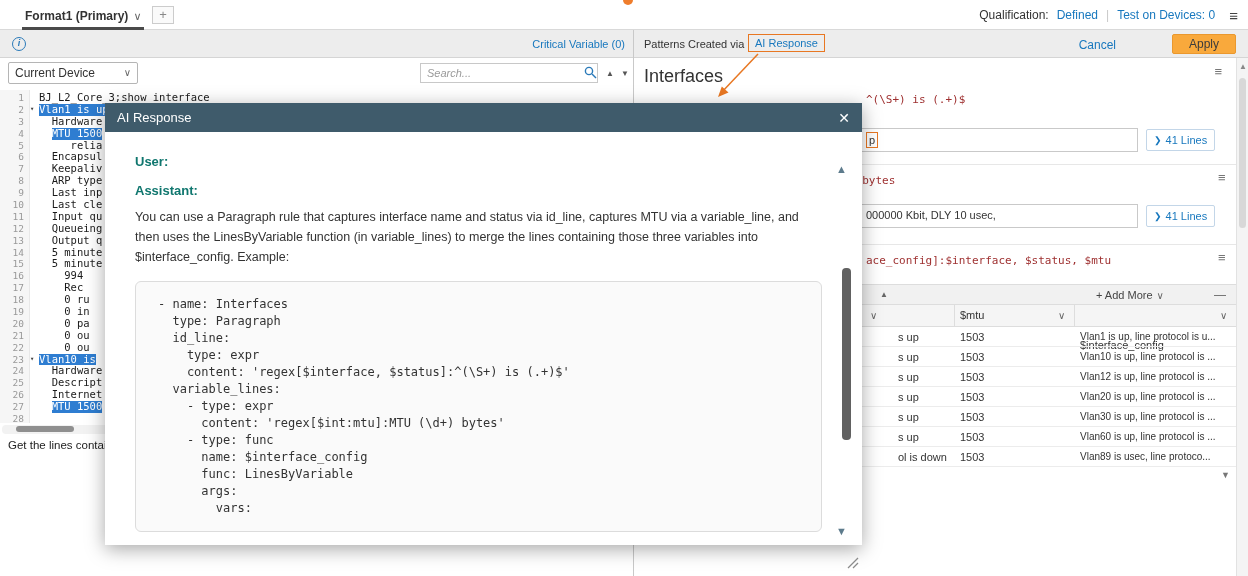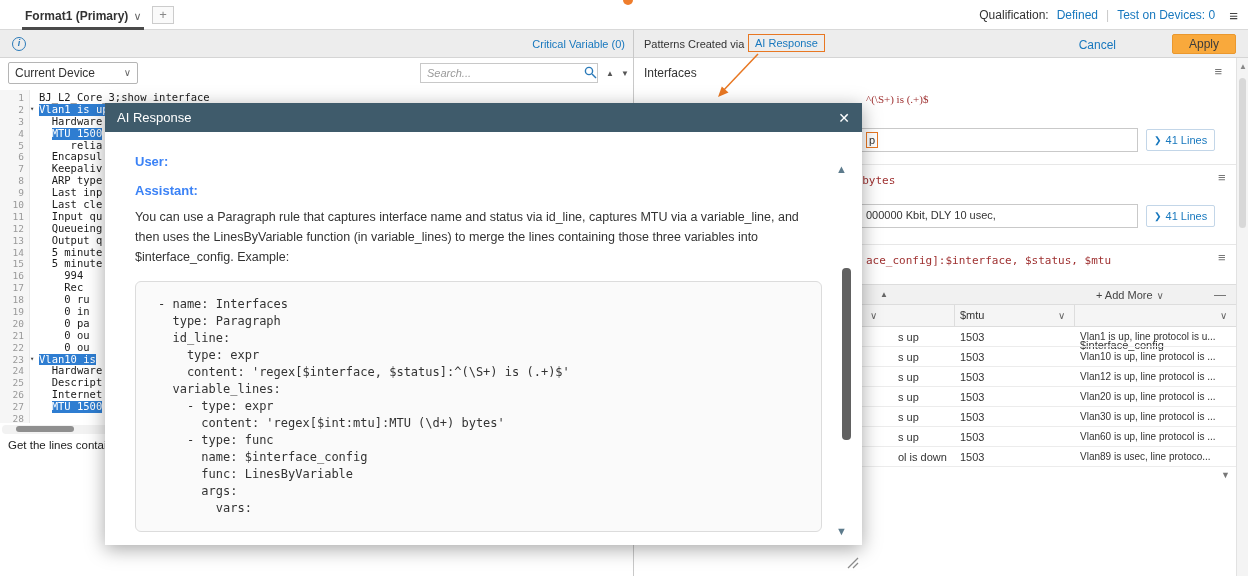--- a/index.html
+++ b/index.html
@@ -49,21 +49,21 @@
   .ln{width:30px;flex:none;text-align:right;padding-right:6px;color:#999;font-size:9.5px;}
   .fold{width:9px;flex:none;color:#444;font-size:7px;cursor:pointer;}
   .lt{white-space:pre;color:#1a1a1a;}
   .match{background:#2e7dd1;color:#fff;}
   .hscroll{position:absolute;left:2px;top:425px;width:629px;height:9px;background:#f2f2f2;border-radius:4px;}
   .hthumb{position:absolute;left:14px;top:1px;width:58px;height:6px;background:#8f8f8f;border-radius:3px;cursor:pointer;}
   .prompt{position:absolute;left:8px;top:439px;width:610px;font-size:11.5px;color:#222;white-space:nowrap;overflow:hidden;}
 
   
   .right-panel{position:absolute;left:634px;top:58px;width:602px;height:518px;background:#fff;}
-  .rp-title{position:absolute;left:10px;top:8px;font-size:12px;color:#333;}
+  .rp-title{position:absolute;left:10px;top:8px;font-size:18px;color:#333;}
   .rp-menu{position:absolute;color:#777;font-size:13px;cursor:pointer;}
   .mono{font-family:"DejaVu Sans Mono",monospace;}
   .maroon{color:#9e2f2f;}
   .frag{position:absolute;font-size:11px;white-space:nowrap;}
   .pinput{position:absolute;left:100px;width:404px;height:24px;border:1px solid #c9c9c9;background:#fff;}
   .hl-p{position:absolute;left:232px;font-size:11px;color:#333;border:1px solid #e87722;padding:0 2px;line-height:14px;}
   .chip{position:absolute;left:512px;height:22px;display:flex;align-items:center;gap:4px;padding:0 7px;border:1px solid #c3d6e8;border-radius:2px;color:#1878be;font-size:11px;cursor:pointer;background:#fff;}
   .chip .chv{font-size:9px;}
   .hsep{position:absolute;left:0;width:602px;height:1px;background:#e7e7e7;}
   .graybar{position:absolute;left:0;top:226px;width:602px;height:21px;background:#f1f1f1;border-top:1px solid #ddd;border-bottom:1px solid #ddd;}
@@ -86,21 +86,21 @@
   
   .rscroll{position:absolute;left:1236px;top:58px;width:12px;height:518px;background:#f4f4f4;border-left:1px solid #e2e2e2;}
   .rscroll .up{position:absolute;left:2px;top:4px;font-size:8px;color:#888;cursor:pointer;}
   .rthumb{position:absolute;left:2px;top:20px;width:7px;height:150px;background:#d8d8d8;border-radius:4px;cursor:pointer;}
 
   
   .modal{position:absolute;left:105px;top:103px;width:757px;height:442px;background:#fff;box-shadow:0 4px 18px rgba(0,0,0,.35);z-index:10;}
   .modal-header{height:29px;background:#3f5b6b;color:#fff;display:flex;align-items:center;justify-content:space-between;padding:0 12px;font-size:13px;}
   .modal-header .close{font-size:14px;cursor:pointer;color:#fff;}
   .modal-body{position:relative;height:413px;overflow:hidden;padding:8px 40px 0 30px;}
-  .mlabel{color:#3b82f6;font-weight:bold;font-size:13px;margin:14px 0 9px;}
+  .mlabel{color:#0f766e;font-weight:bold;font-size:13px;margin:14px 0 9px;}
   .mtext{font-size:12.5px;color:#333;line-height:1.6;max-width:700px;}
   .code{margin-top:14px;background:#fafafa;border:1px solid #dcdcdc;border-radius:6px;padding:14px 22px;font-family:"DejaVu Sans Mono",monospace;font-size:12px;line-height:17px;color:#333;white-space:pre;max-width:690px;}
   .m-up{position:absolute;right:15px;top:60px;color:#5d7b8c;font-size:11px;cursor:pointer;}
   .m-down{position:absolute;right:15px;bottom:8px;color:#5d7b8c;font-size:11px;cursor:pointer;}
   .m-thumb{position:absolute;right:11px;top:165px;width:9px;height:172px;background:#616161;border-radius:4px;cursor:pointer;}
 
   
   .arrow-svg{position:absolute;left:700px;top:40px;z-index:5;}
   .orange-dot{position:absolute;left:623px;top:-5px;width:10px;height:10px;border-radius:50%;background:#ef7d2c;z-index:6;}
   .grip-svg{position:absolute;left:846px;top:556px;z-index:11;cursor:nwse-resize;}
@@ -303,21 +303,21 @@
 </div>
 <div class="hscroll">
   <div class="hthumb"></div>
 </div>
 <div class="prompt">Get the lines contain</div>
 
 <div class="right-panel">
   <span class="rp-title">Interfaces</span>
   <span class="rp-menu" style="right:14px;top:6px;">≡</span>
 
-  <span class="frag mono maroon" style="left:232px;top:35px;font-family:Liberation Serif, serif;">^(\S+) is (.+)$</span>
+  <span class="frag mono maroon" style="left:232px;top:35px;">^(\S+) is (.+)$</span>
 
   <div class="pinput" style="top:70px;"></div>
   <span class="hl-p" style="top:74px;">p</span>
   <span class="chip" style="top:71px;">
     <span class="chv">❯</span>
     <span>41 Lines</span>
   </span>
 
   <div class="hsep" style="top:106px;"></div>
   <span class="frag mono maroon" style="left:215px;top:116px;">) bytes</span>

